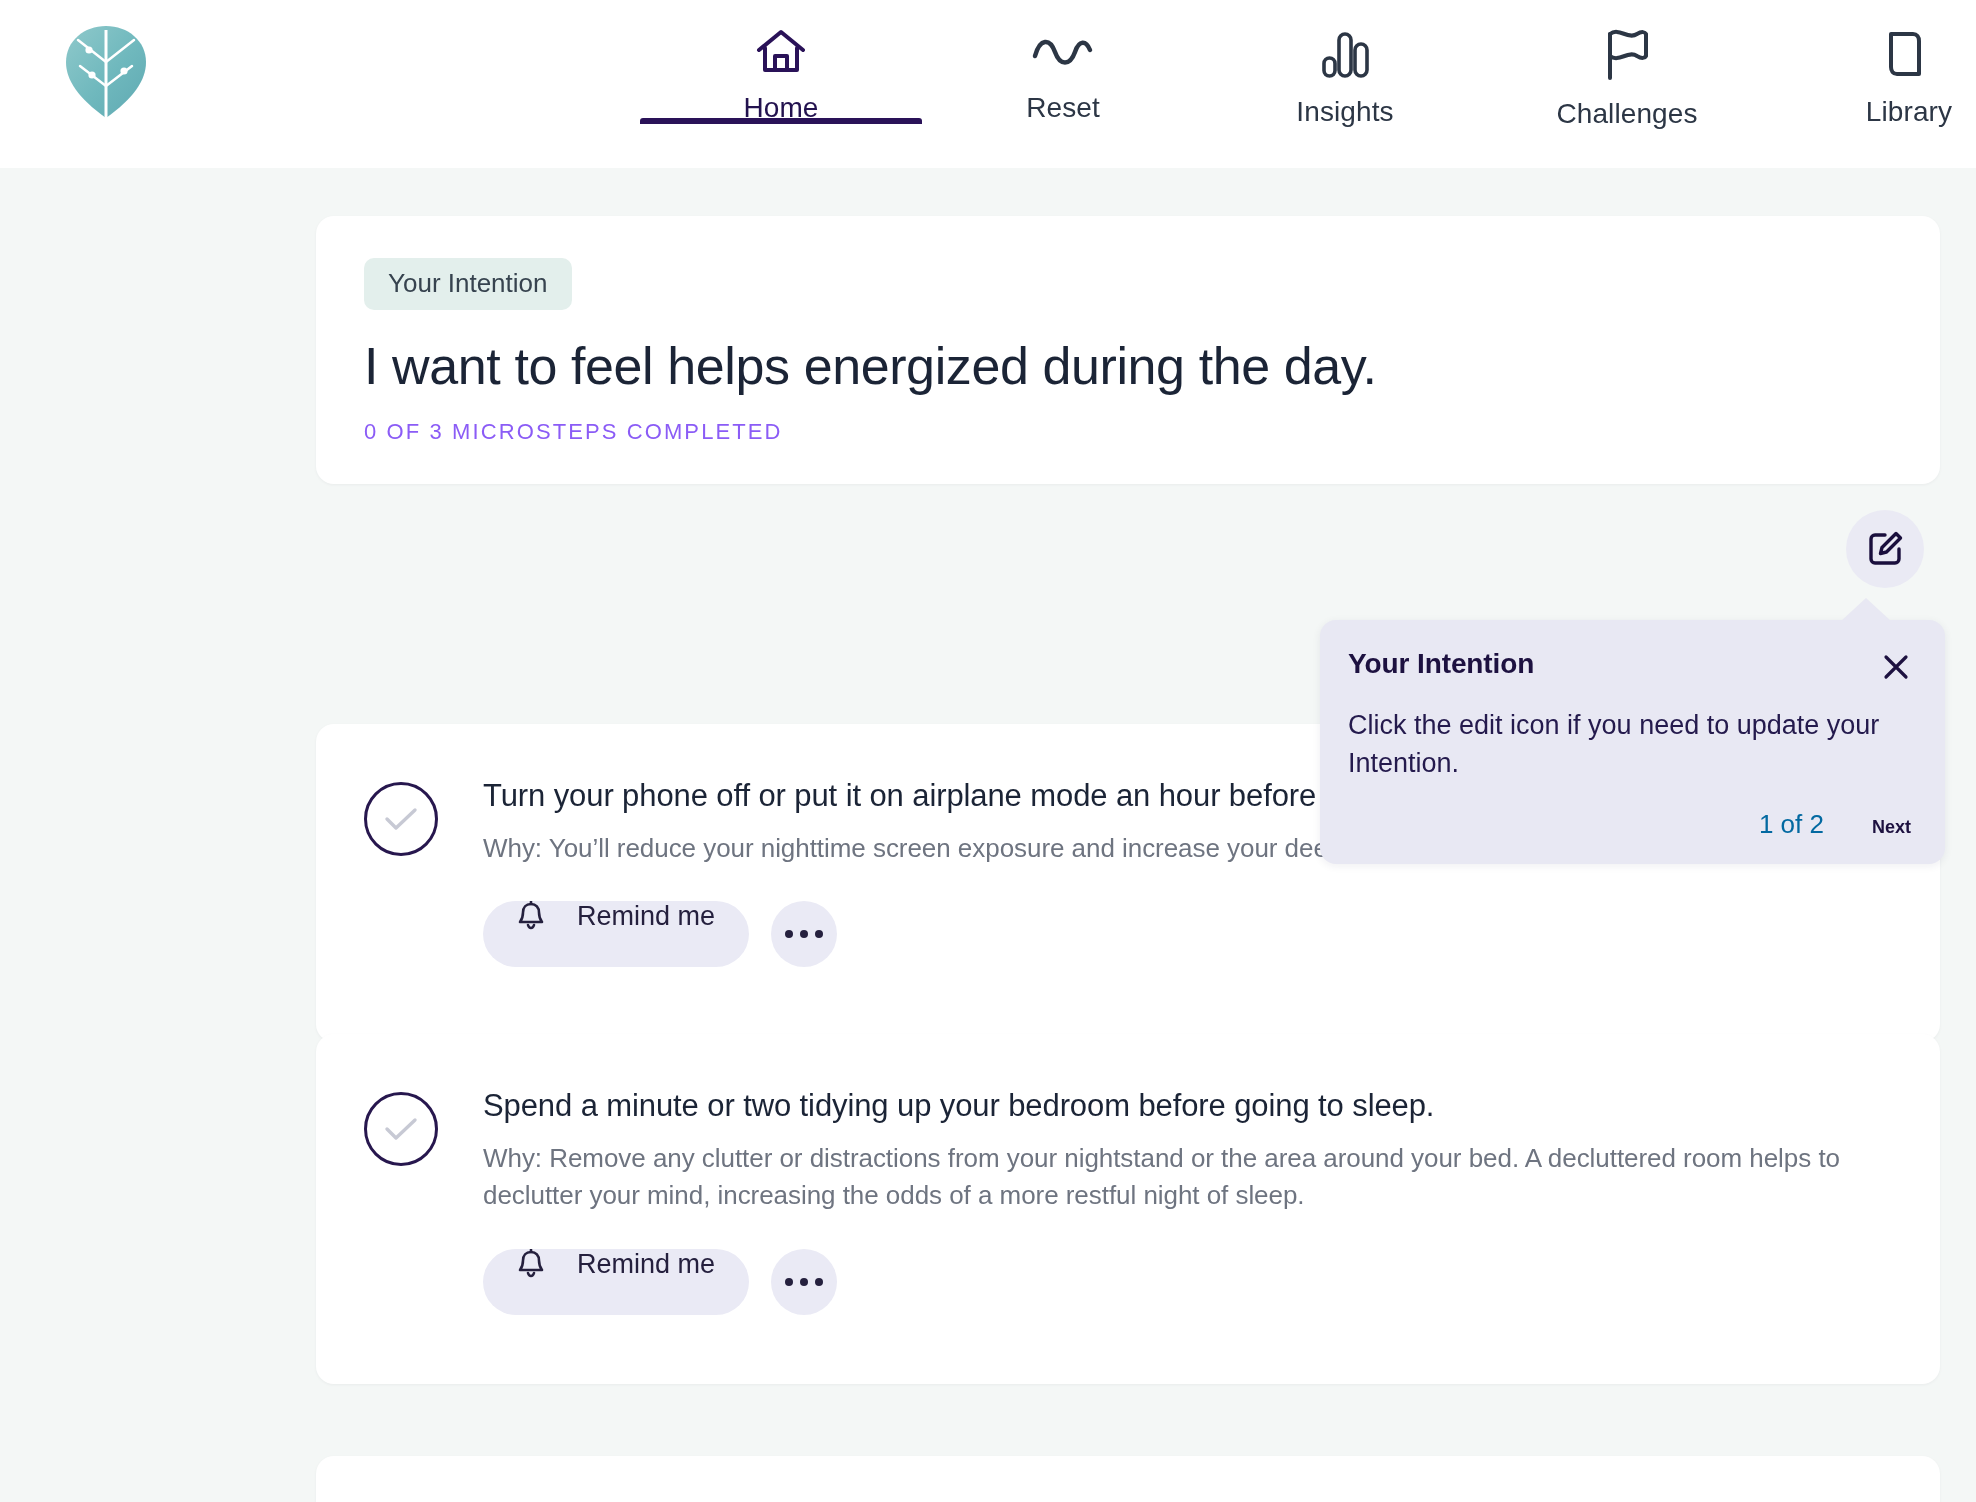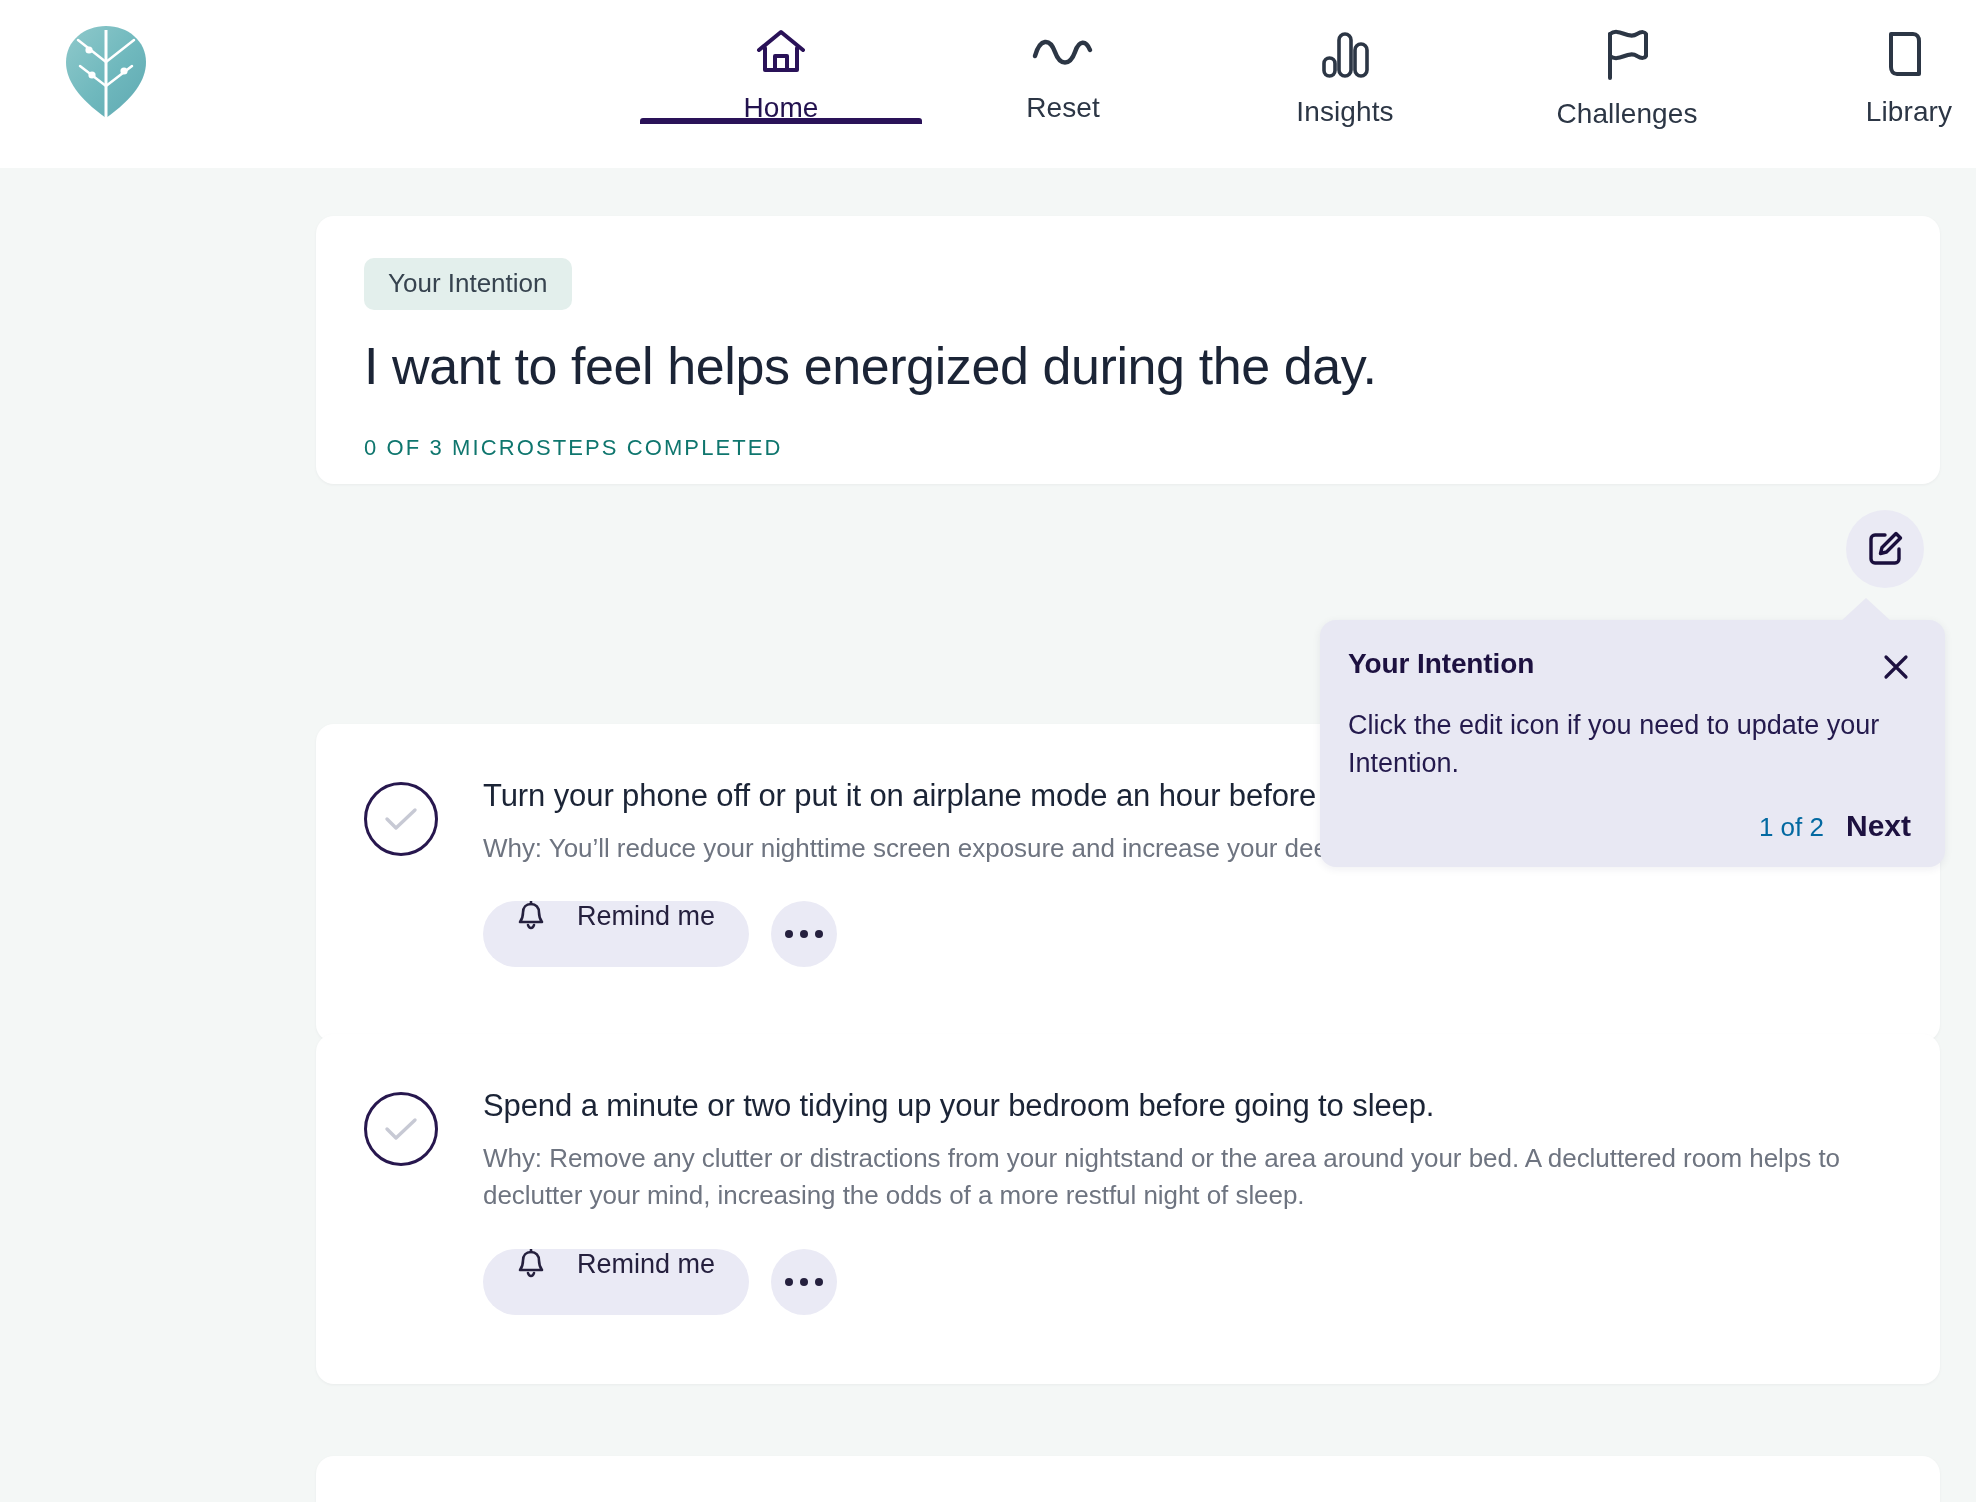--- a/index.html
+++ b/index.html
@@ -112,24 +112,24 @@
   }
   .intention-title {
     margin-top: 28px;
     font-size: 52px;
     color: #1b2436;
     font-weight: 400;
     letter-spacing: -0.4px;
     line-height: 1.1;
   }
   .microsteps-count {
-    margin-top: 40px;
+    margin-top: 24px;
     font-size: 22px;
     letter-spacing: 2.1px;
-    color: #0f766e;
+    color: #8b5cf6;
   }
   .edit-btn {
     position: absolute;
     right: 52px;
     top: 342px;
     width: 78px;
     height: 78px;
     border-radius: 50%;
     background: #eaeaf4;
     border: none;
@@ -278,28 +278,29 @@
     display: flex;
     justify-content: flex-end;
     align-items: baseline;
     gap: 22px;
   }
   .tooltip-count {
     font-size: 26px;
     color: #0369a1;
   }
   .tooltip-next {
-    font-size: 30px;
+    font-size: 18px;
     font-weight: bold;
     color: #1d1140;
     cursor: pointer;
     background: none;
     border: none;
     padding: 0;
     font-family: "Liberation Sans", sans-serif;
+    margin-left: 26px;
   }
 </style>
 </head>
 <body>
 
 <div class="topbar">
 
   <div class="logo-wrap">
     <svg width="88" height="92" viewBox="0 0 88 92" aria-hidden="true">
       <defs>

